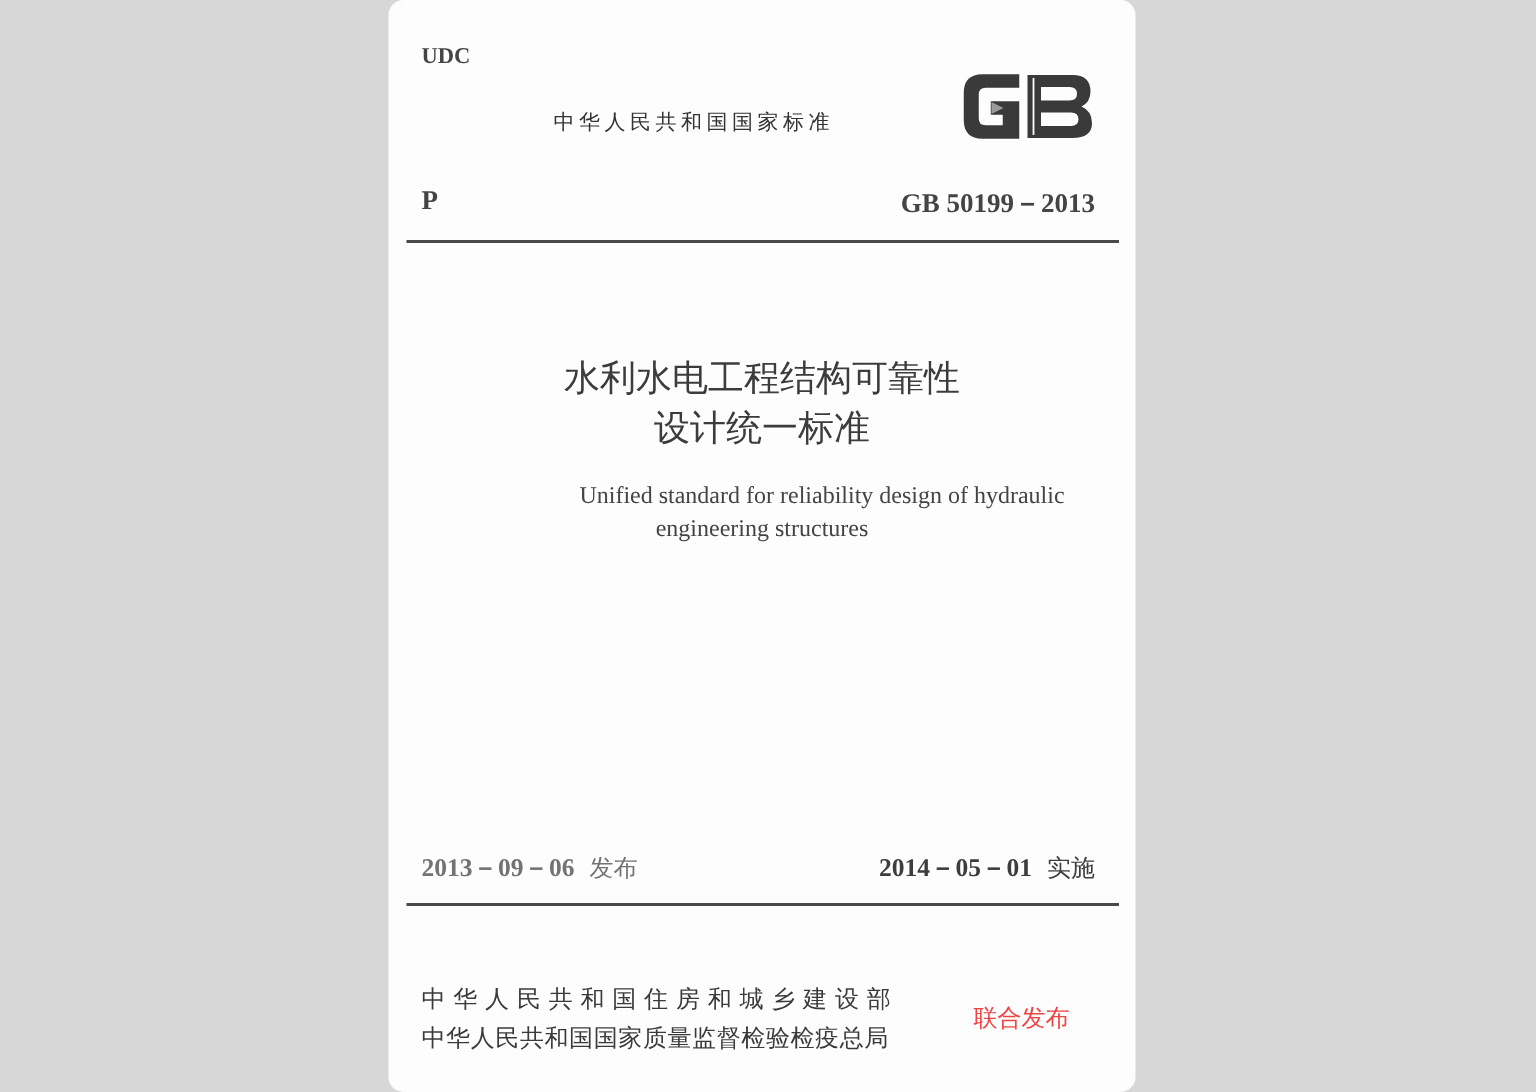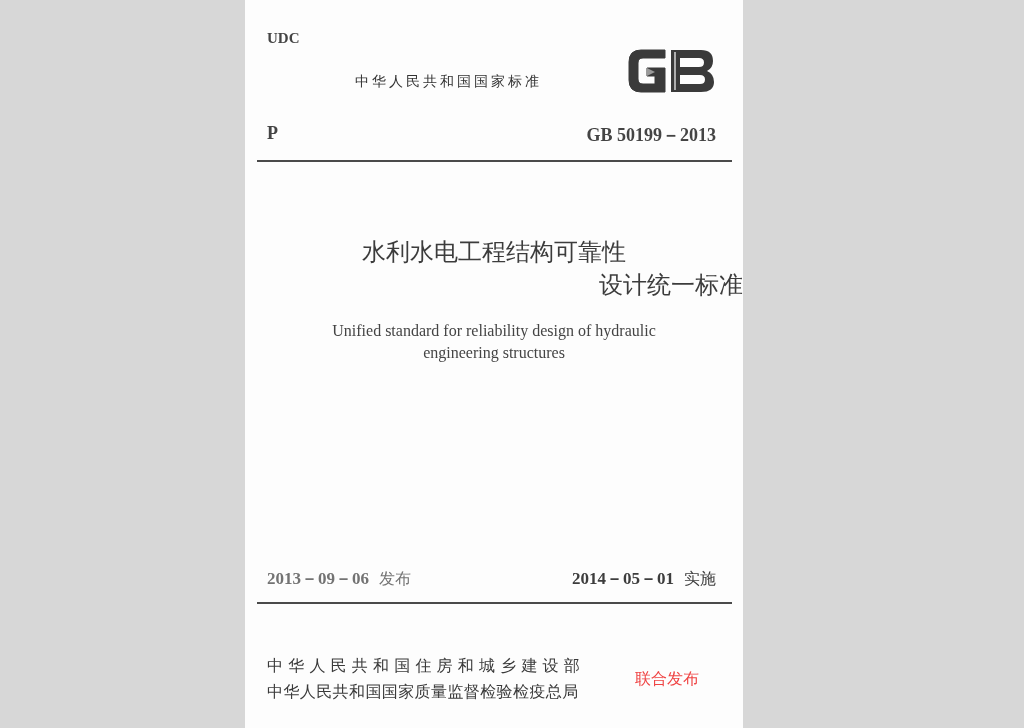--- a/index.html
+++ b/index.html
@@ -5,24 +5,25 @@
   html, body { margin: 0; padding: 0; }
   body {
     width: 1024px; height: 728px;
     background: #d7d7d7;
     position: relative;
     overflow: hidden;
     font-family: "DejaVu Serif", serif;
   }
   .page {
     position: absolute;
-    left: 245px; top: 0;
+    left: 259px; top: 0;
     width: 498px; height: 728px;
     background: #fdfdfd;
     color: #3a3a3a;
+    border-radius: 10px;
   }
   .abs { position: absolute; white-space: nowrap; }
   .udc {
     left: 22px; top: 30px;
     font-family: "Liberation Serif", serif;
     font-weight: bold; font-size: 15px; color: #444;
   }
   .national {
     left: 110px; top: 73px;
     font-family: "DejaVu Sans", sans-serif;
@@ -47,27 +48,27 @@
     background: #4a4a4a;
   }
   .rule.top { top: 160px; }
   .rule.bottom { top: 602px; }
   .title-cn {
     left: 0; width: 498px; text-align: center;
     font-family: "DejaVu Serif", serif;
     font-size: 24px; color: #3c3c3c; line-height: 32px;
   }
   .title-cn.l1 { top: 236px; }
-  .title-cn.l2 { top: 269px; text-align: right; }
+  .title-cn.l2 { top: 269px; }
   .title-en {
     left: 0; width: 498px; text-align: center;
     font-family: "Liberation Serif", serif;
     font-size: 16px; color: #444; line-height: 22px;
   }
-  .title-en.l1 { top: 320px; }
+  .title-en.l1 { top: 320px; padding-left: 40px; }
   .title-en.l2 { top: 342px; }
   .date-left {
     left: 22px; top: 567px;
     font-family: "Liberation Serif", serif;
     font-weight: bold; font-size: 17px; color: #737373;
   }
   .date-right {
     right: 27px; top: 567px;
     font-family: "Liberation Serif", serif;
     font-weight: bold; font-size: 17px; color: #3d3d3d;

